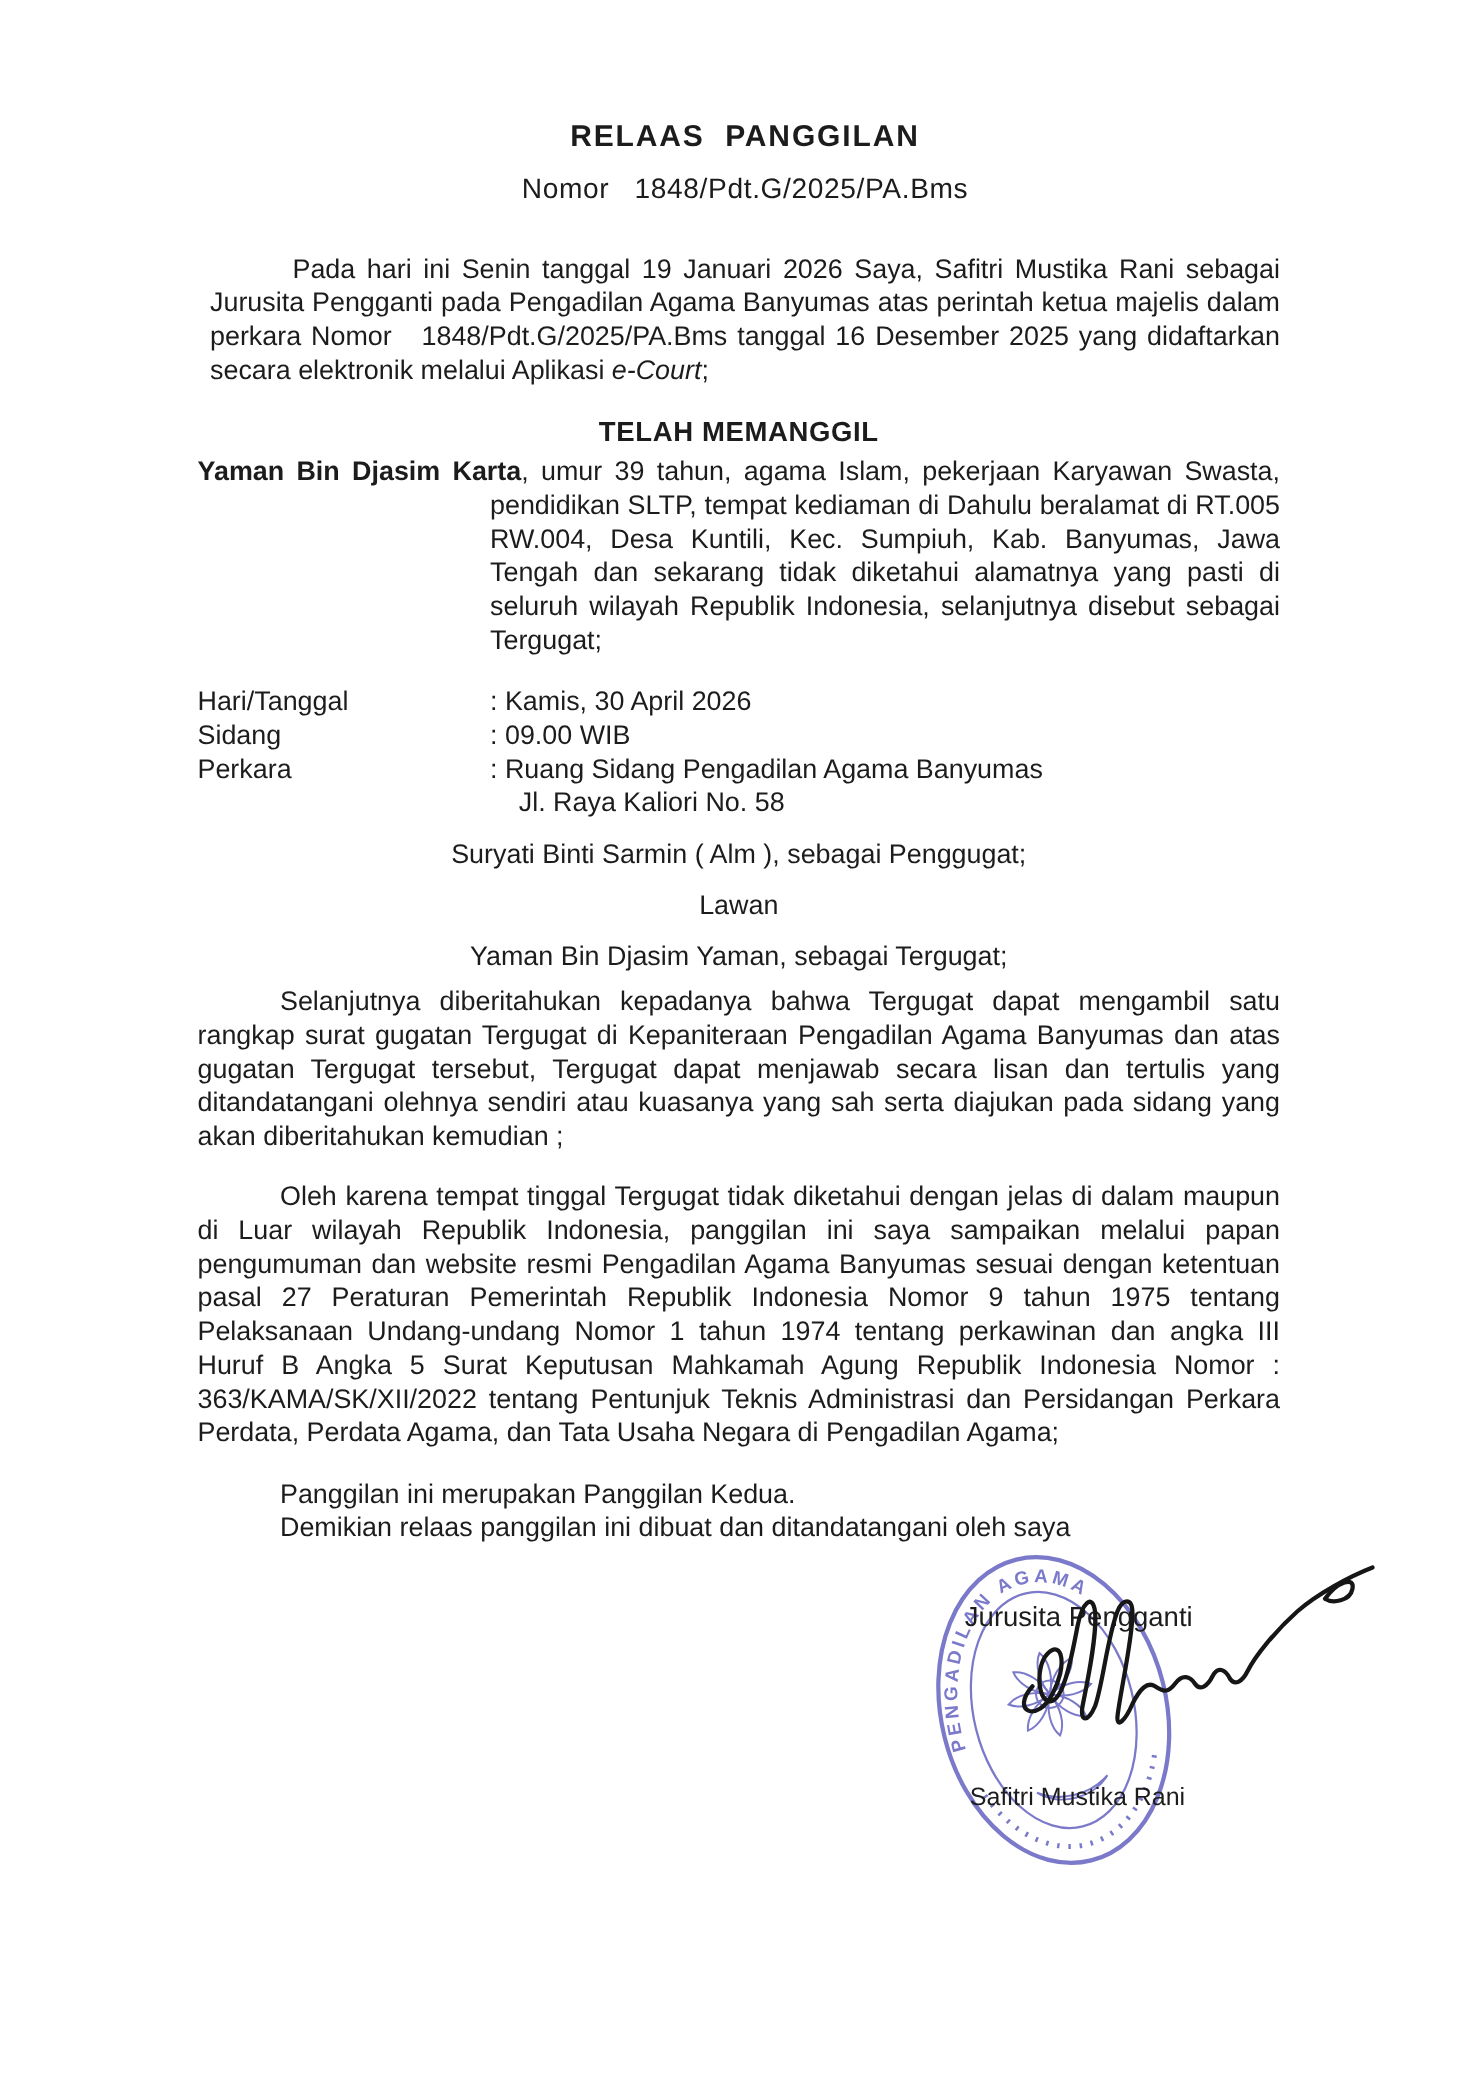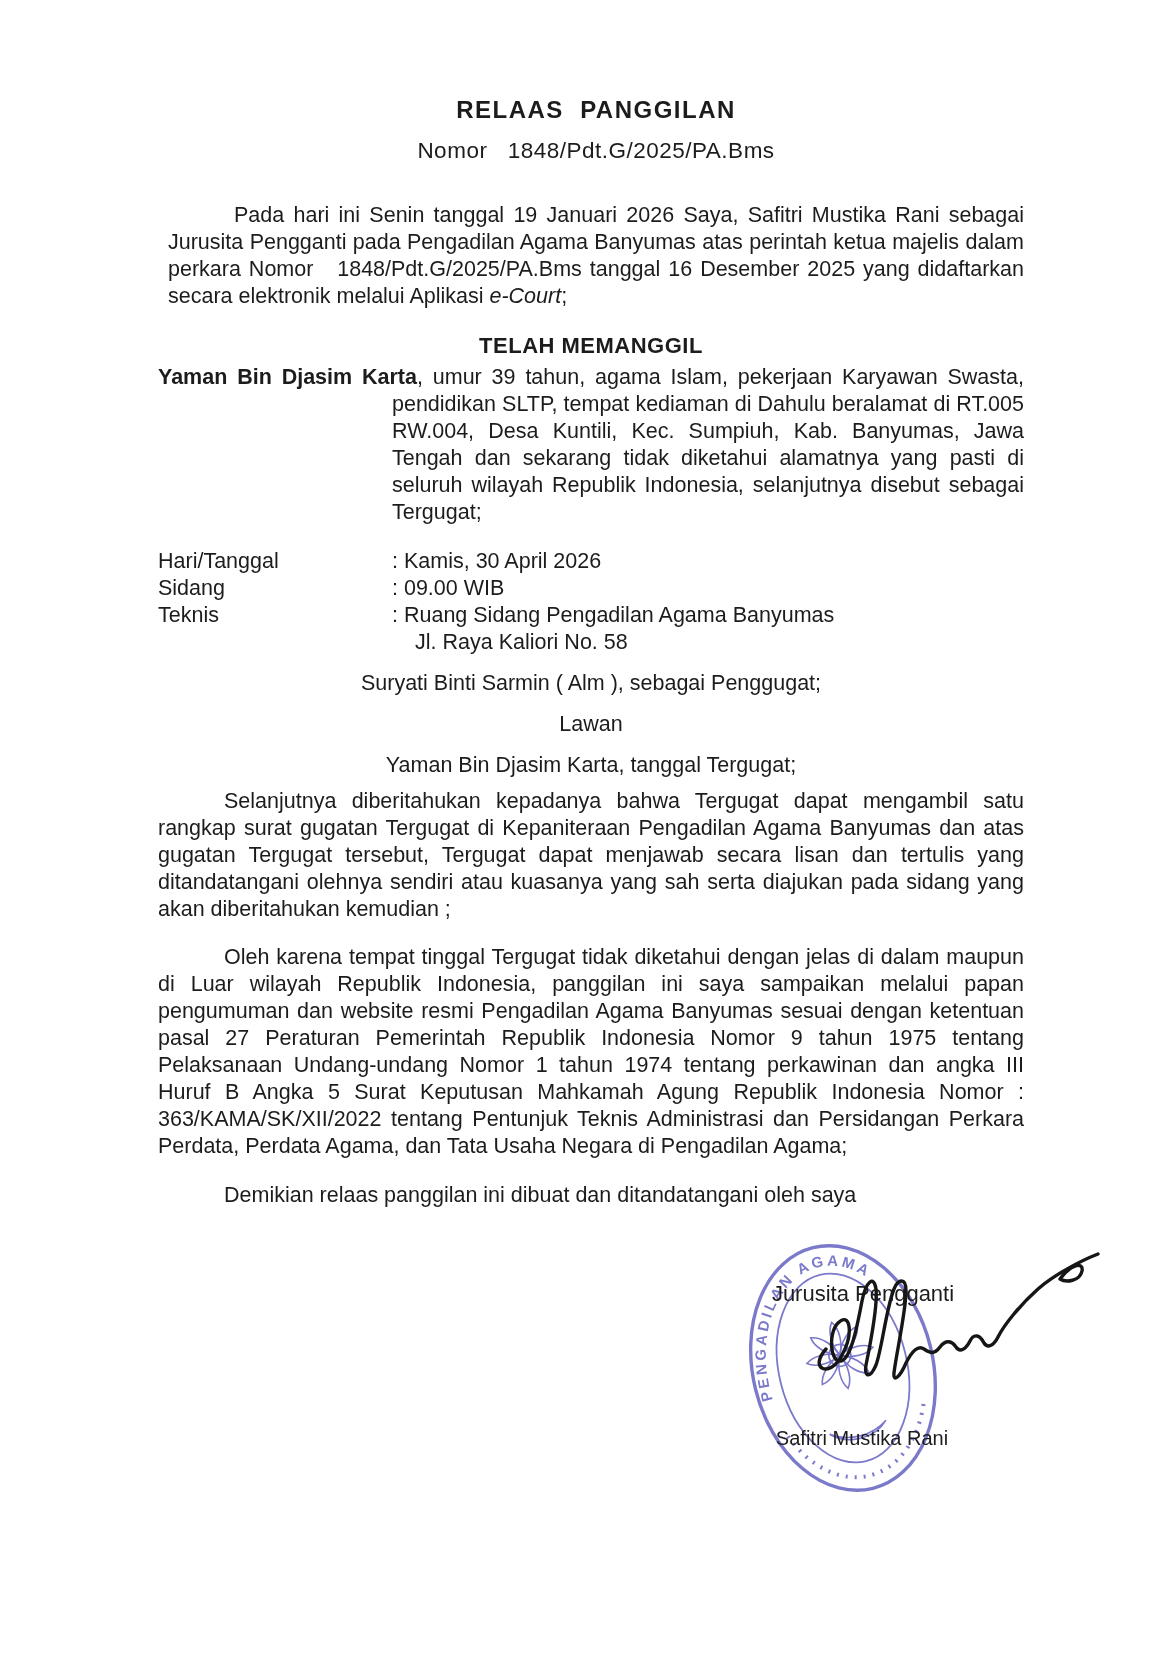--- a/index.html
+++ b/index.html
@@ -66,33 +66,34 @@
 
     <div class="sched-row">
       <span class="sched-label">Hari/Tanggal</span>
       <span class="sched-value">: Kamis, 30 April 2026</span>
     </div>
     <div class="sched-row">
       <span class="sched-label">Sidang</span>
       <span class="sched-value">: 09.00 WIB</span>
     </div>
     <div class="sched-row">
-      <span class="sched-label">Teknis</span>
+      <span class="sched-label">Perkara</span>
       <span class="sched-value">: Ruang Sidang Pengadilan Agama Banyumas</span>
     </div>
     <div class="venue-address">Jl. Raya Kaliori No. 58</div>
 
 
     <div class="center-line">Suryati Binti Sarmin ( Alm ), sebagai Penggugat;</div>
     <div class="center-line">Lawan</div>
-    <div class="center-line">Yaman Bin Djasim Karta, tanggal Tergugat;</div>
+    <div class="center-line">Yaman Bin Djasim Yaman, sebagai Tergugat;</div>
 
     <p class="para body-para">Selanjutnya diberitahukan kepadanya bahwa Tergugat dapat mengambil satu rangkap surat gugatan Tergugat di Kepaniteraan Pengadilan Agama Banyumas dan atas gugatan Tergugat tersebut, Tergugat dapat menjawab secara lisan dan tertulis yang ditandatangani olehnya sendiri atau kuasanya yang sah serta diajukan pada sidang yang akan diberitahukan kemudian ;</p>
     <p class="para body-para" style="margin-top:0">Oleh karena tempat tinggal Tergugat tidak diketahui dengan jelas di dalam maupun di Luar wilayah Republik Indonesia, panggilan ini saya sampaikan melalui papan pengumuman dan website resmi Pengadilan Agama Banyumas sesuai dengan ketentuan pasal 27 Peraturan Pemerintah Republik Indonesia Nomor 9 tahun 1975 tentang Pelaksanaan Undang-undang Nomor 1 tahun 1974 tentang perkawinan dan angka III Huruf B Angka 5 Surat Keputusan Mahkamah Agung Republik Indonesia Nomor : 363/KAMA/SK/XII/2022 tentang Pentunjuk Teknis Administrasi dan Persidangan Perkara Perdata, Perdata Agama, dan Tata Usaha Negara di Pengadilan Agama;</p>
 
+    <div class="indent-line">Panggilan ini merupakan Panggilan Kedua.</div>
     <div class="indent-line">Demikian relaas panggilan ini dibuat dan ditandatangani oleh saya</div>
   </div>
 
   <div class="sign-area">
 
     <svg class="stamp" viewBox="0 0 202 266" xmlns="http://www.w3.org/2000/svg">
       <g transform="rotate(-14 101 133)" fill="none" stroke="#5a58bd">
         <ellipse cx="101" cy="133" rx="90" ry="124" stroke-width="3.4"></ellipse>
         <ellipse cx="101" cy="133" rx="64" ry="96" stroke-width="1.8"></ellipse>
         <path id="sealArc" d="M 29 172 A 76 108 0 1 1 173 172" stroke="none"></path>

